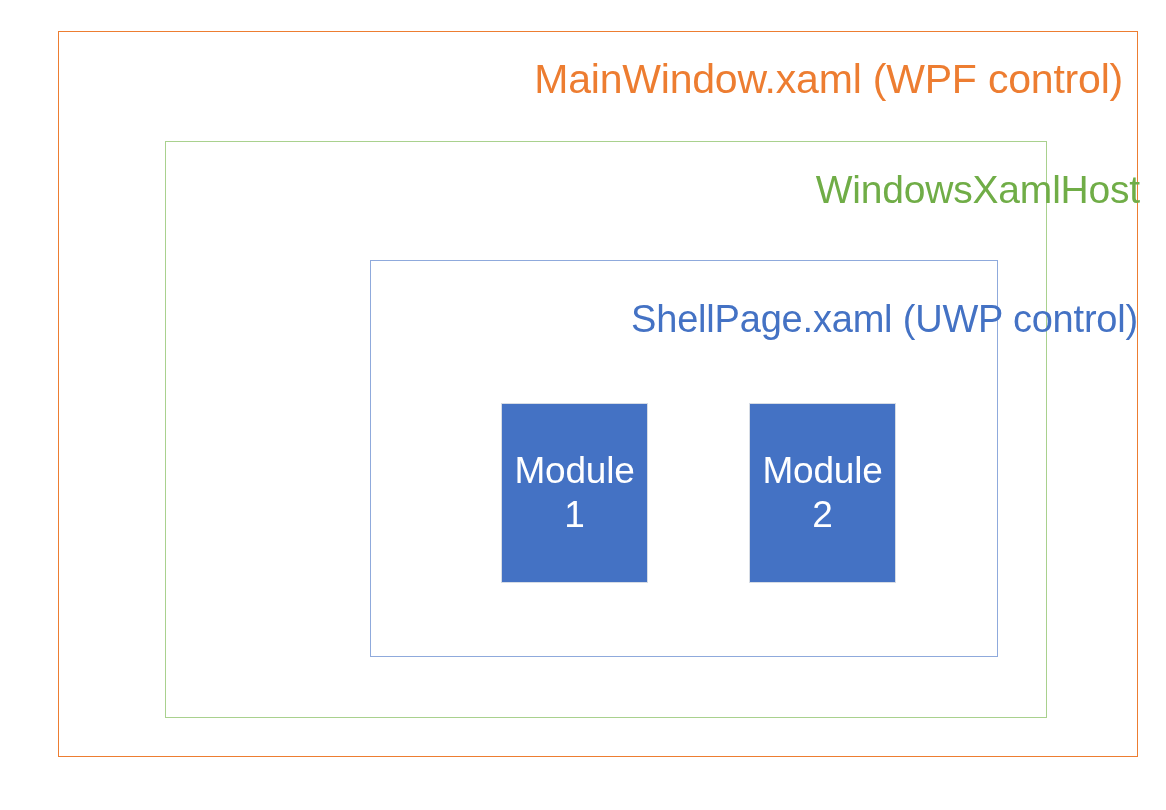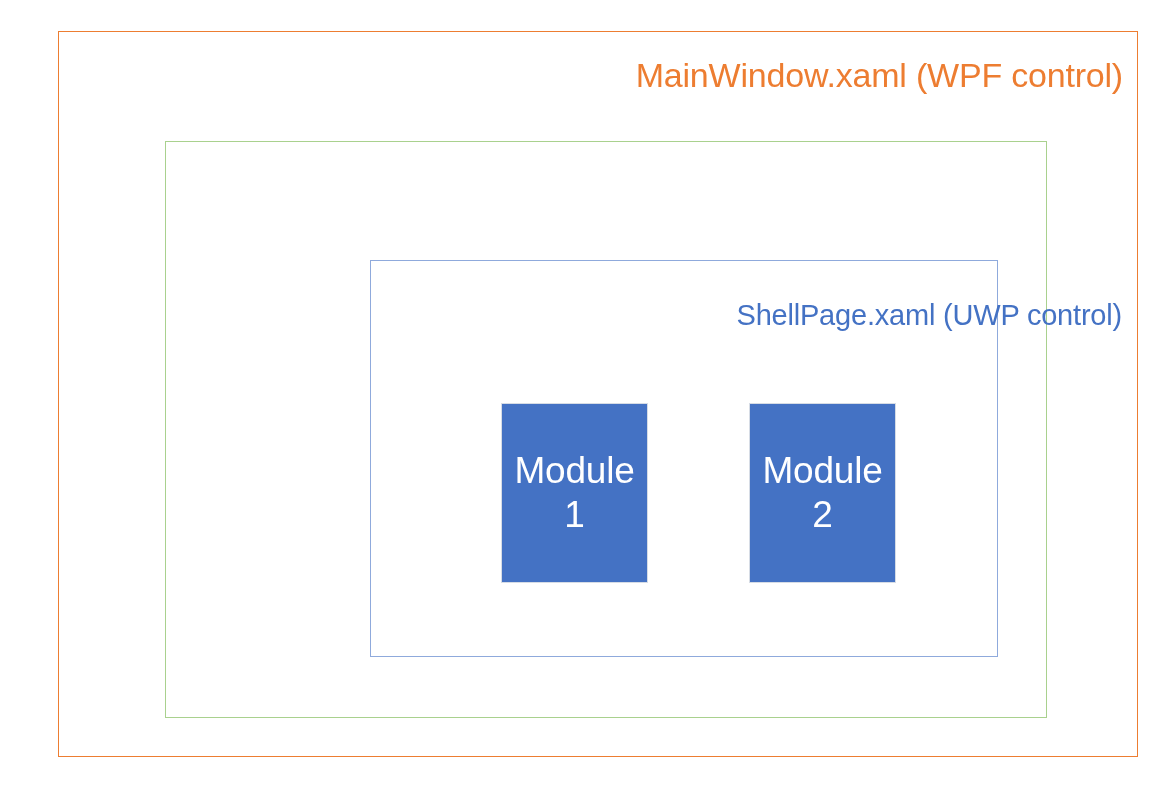--- a/index.html
+++ b/index.html
@@ -29,21 +29,21 @@
     width: 1080px;
     height: 726px;
     box-sizing: border-box;
     border: 1.6px solid #ED7D31;
     background: transparent;
   }
   .outer-label {
     position: absolute;
     right: 43px;
     top: 58px;
-    font-size: 34px;
+    font-size: 41px;
     line-height: 1.05;
     color: #ED7D31;
     white-space: nowrap;
     letter-spacing: -0.2px;
   }
 
   
   .host-box {
     position: absolute;
     left: 165px;
@@ -71,23 +71,23 @@
     left: 370px;
     top: 260px;
     width: 628px;
     height: 397px;
     box-sizing: border-box;
     border: 1.6px solid #8FAADC;
     background: transparent;
   }
   .shell-label {
     position: absolute;
-    right: 44px;
+    right: 28px;
     top: 300px;
-    font-size: 29px;
+    font-size: 38px;
     line-height: 1.05;
     color: #4472C4;
     white-space: nowrap;
     letter-spacing: -0.2px;
   }
 
   
   .module-box {
     position: absolute;
     top: 403px;
@@ -117,20 +117,21 @@
 </style>
 </head>
 <body>
 
 <div id="canvas">
 
   <div class="outer-box"></div>
   <div class="outer-label">MainWindow.xaml (WPF control)</div>
 
   <div class="host-box"></div>
+  <div class="host-label">WindowsXamlHost</div>
 
   <div class="shell-box"></div>
   <div class="shell-label">ShellPage.xaml (UWP control)</div>
 
   <div class="module-box m1">
     <span class="module-text">Module
 1</span>
   </div>
 
   <div class="module-box m2">

